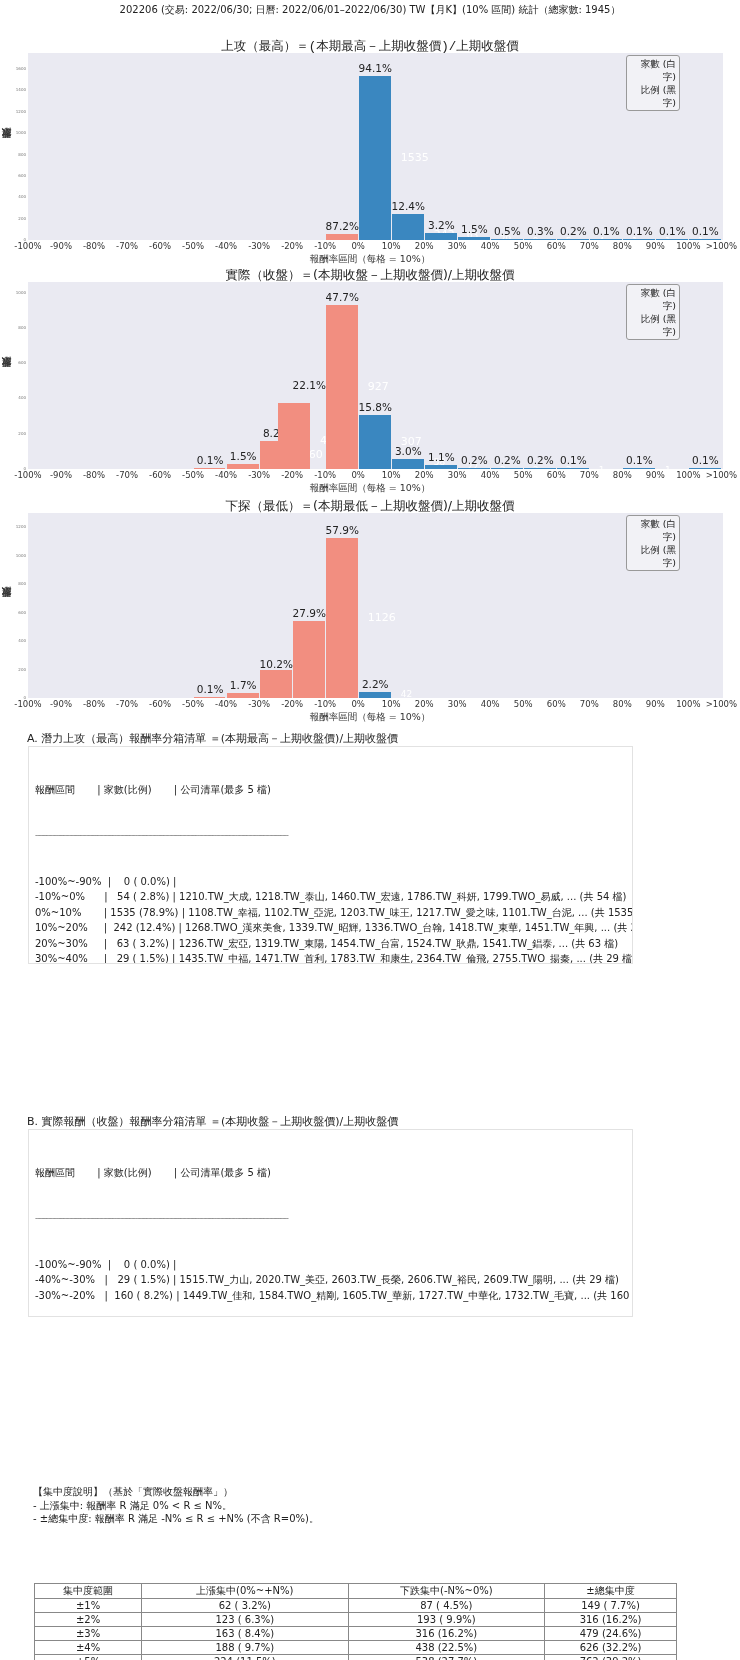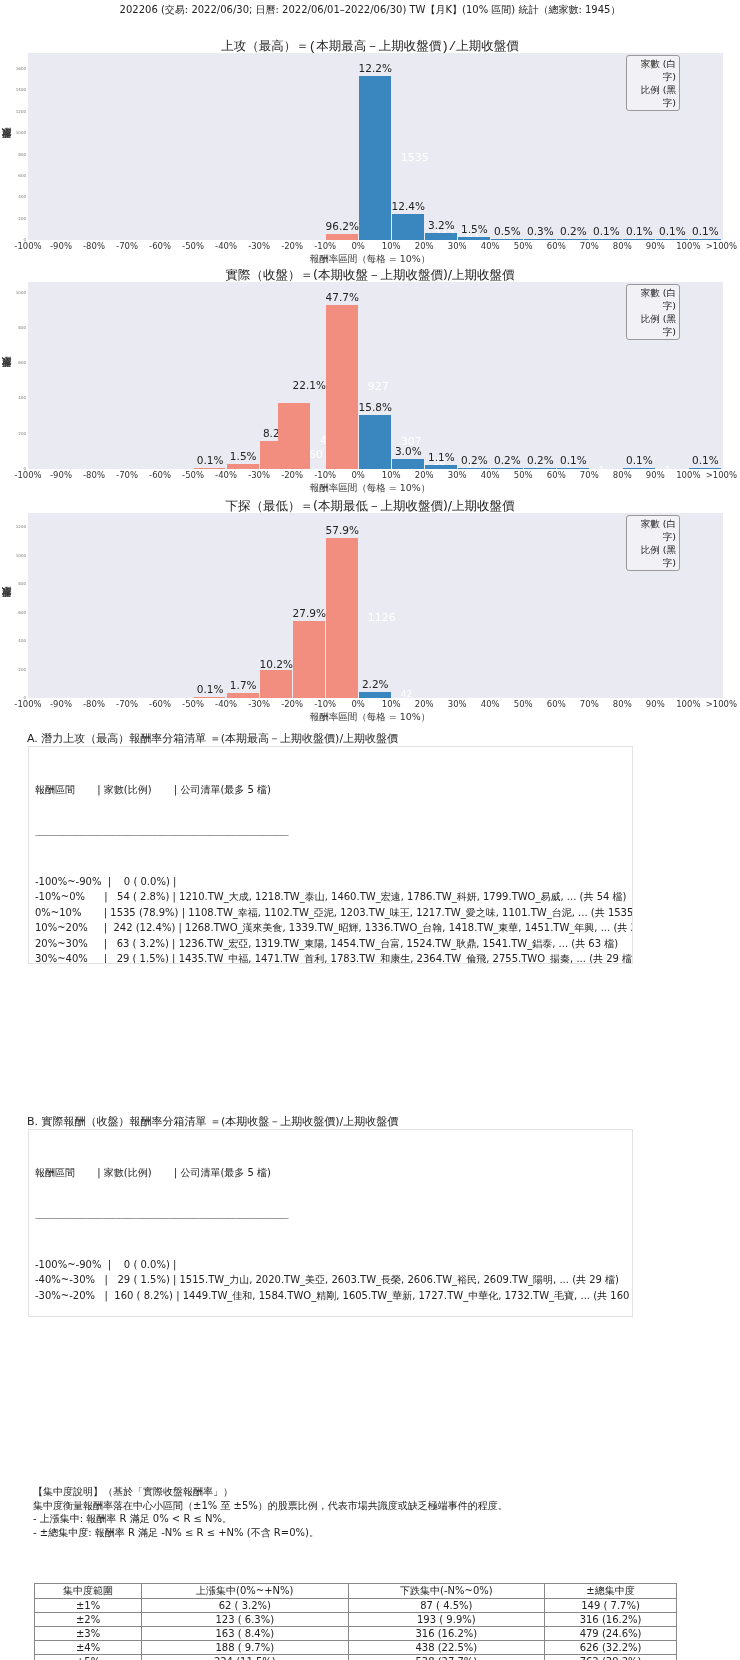--- a/index.html
+++ b/index.html
@@ -31,25 +31,25 @@
 <body>
 
 <div class="main-title">202206 (交易: 2022/06/30; 日曆: 2022/06/01–2022/06/30) TW【月K】(10% 區間) 統計（總家數: 1945）</div>
 
 <div class="chart" style="top: 0px;">
     <div class="chart-title" style="top: 38px; font-family: Liberation Mono, monospace;">上攻（最高）＝(本期最高－上期收盤價)/上期收盤價</div>
     <div class="plot" style="top: 53px; height: 187px;">
       <div class="bar neg" style="left: 297.75px; width: 31.8166px; height: 5.77029px;">
         <div class="bar-count" style="top: -3px; font-size: 9px;">54</div>
       </div>
-      <div class="bar-pct" style="left: 284.258px; bottom: 7.77029px;">96.2%</div>
+      <div class="bar-pct" style="left: 284.258px; bottom: 7.77029px;">87.2%</div>
       <div class="bar pos" style="left: 330.766px; width: 31.8166px; height: 164.026px;">
         <div class="bar-count" style="top: 75.0129px;">1535</div>
       </div>
-      <div class="bar-pct" style="left: 317.275px; bottom: 166.026px;">12.2%</div>
+      <div class="bar-pct" style="left: 317.275px; bottom: 166.026px;">94.1%</div>
       <div class="bar pos" style="left: 363.783px; width: 31.8166px; height: 25.8594px;">
         <div class="bar-count" style="top: 13.8594px;">242</div>
       </div>
       <div class="bar-pct" style="left: 350.291px; bottom: 27.8594px;">12.4%</div>
       <div class="bar pos" style="left: 396.8px; width: 31.8166px; height: 6.732px;">
         <div class="bar-count" style="top: -3px; font-size: 9px;">63</div>
       </div>
       <div class="bar-pct" style="left: 383.308px; bottom: 8.732px;">3.2%</div>
       <div class="bar pos" style="left: 429.816px; width: 31.8166px; height: 3.09886px;">
         <div class="bar-count" style="top: -3px; font-size: 9px;">29</div>
@@ -293,21 +293,20 @@
 
 <div class="section-title" style="top:1114px;">B. 實際報酬（收盤）報酬率分箱清單 ＝(本期收盤－上期收盤價)/上期收盤價</div>
 <div class="listbox" style="top:1129px; height:188px;">
   <div class="hdr">報酬區間       | 家數(比例)       | 公司清單(最多 5 檔)</div>
   <div class="sep">--------------------------------------------------------------------------------------------------------------------------------------</div>
   <div id="rowsB"><div class="row">-100%~-90%  |    0 ( 0.0%) |</div><div class="row">-40%~-30%   |   29 ( 1.5%) | 1515.TW_力山, 2020.TW_美亞, 2603.TW_長榮, 2606.TW_裕民, 2609.TW_陽明, ... (共 29 檔)</div><div class="row">-30%~-20%   |  160 ( 8.2%) | 1449.TW_佳和, 1584.TWO_精剛, 1605.TW_華新, 1727.TW_中華化, 1732.TW_毛寶, ... (共 160 檔)</div></div>
 </div>
 
 <div class="conc">
   <div>【集中度說明】（基於「實際收盤報酬率」）</div>
-  <div>集中度衡量報酬率落在中心小區間（±1% 至 ±5%）的股票比例，代表市場共識度或缺乏極端事件的程度。</div>
   <div>- 上漲集中: 報酬率 R 滿足 0% &lt; R ≤ N%。</div>
   <div>- ±總集中度: 報酬率 R 滿足 -N% ≤ R ≤ +N% (不含 R=0%)。</div>
 </div>
 <table class="conc-table">
   <thead>
     <tr>
       <th>集中度範圍</th>
       <th>上漲集中(0%~+N%)</th>
       <th>下跌集中(-N%~0%)</th>
       <th>±總集中度</th>

